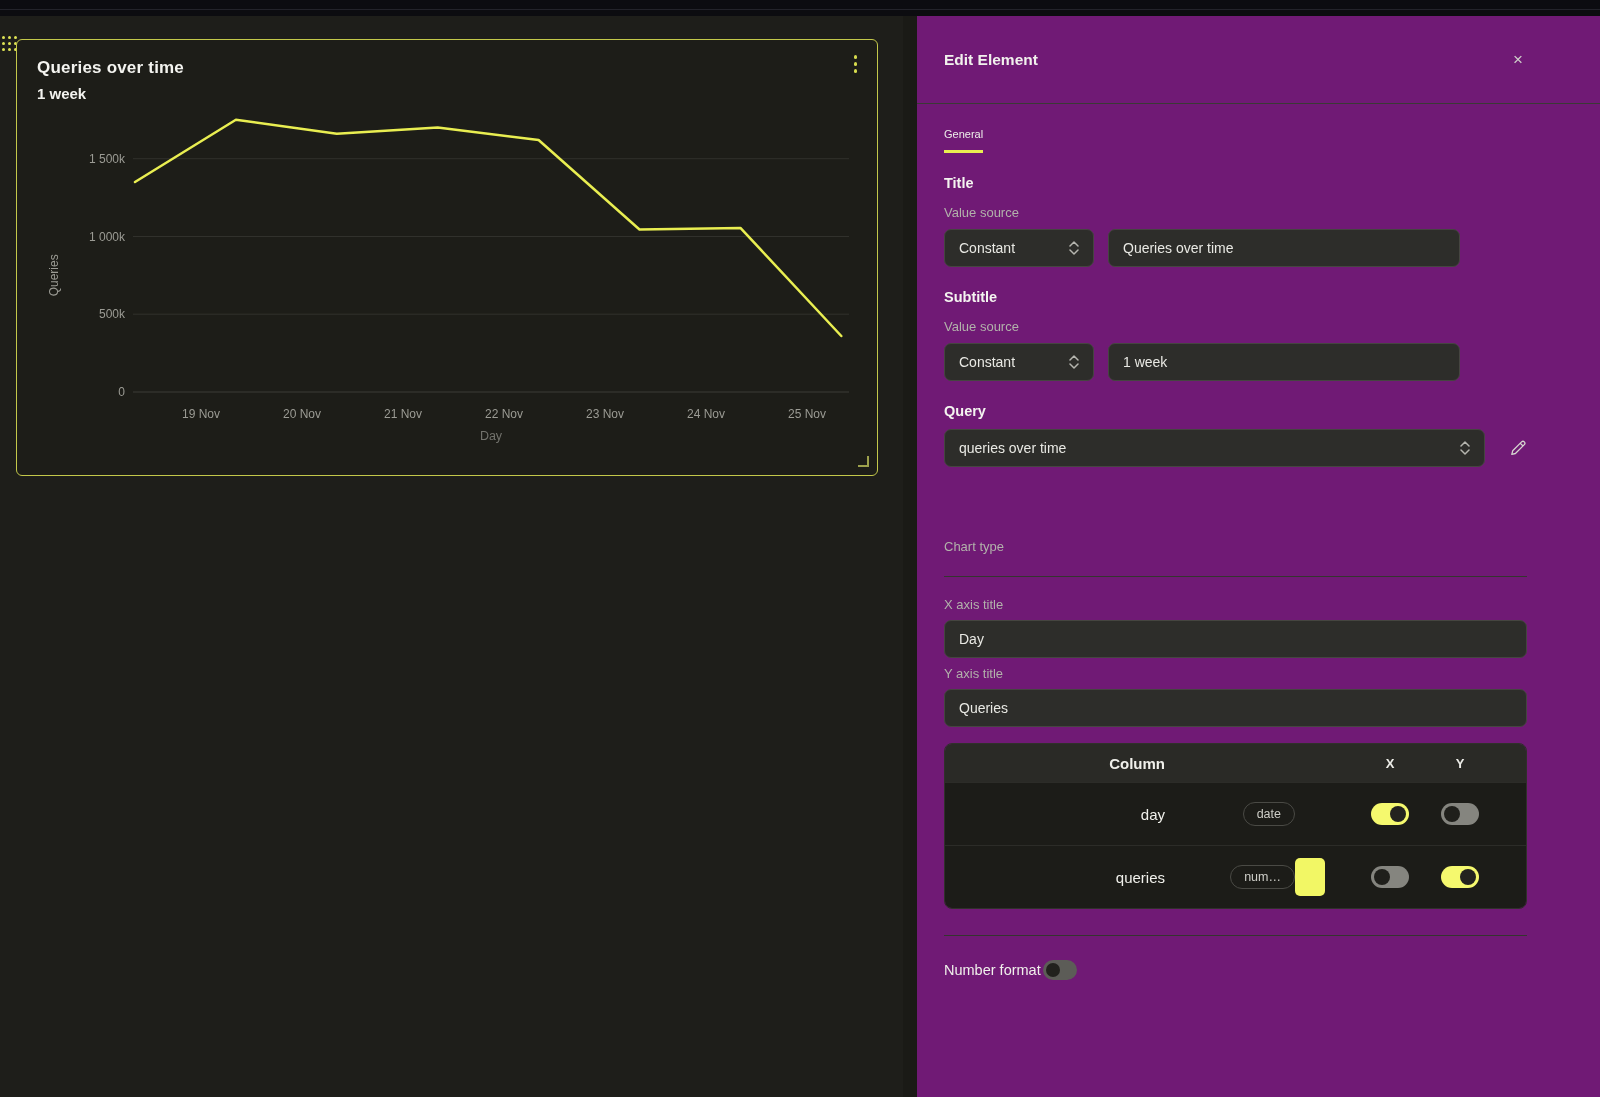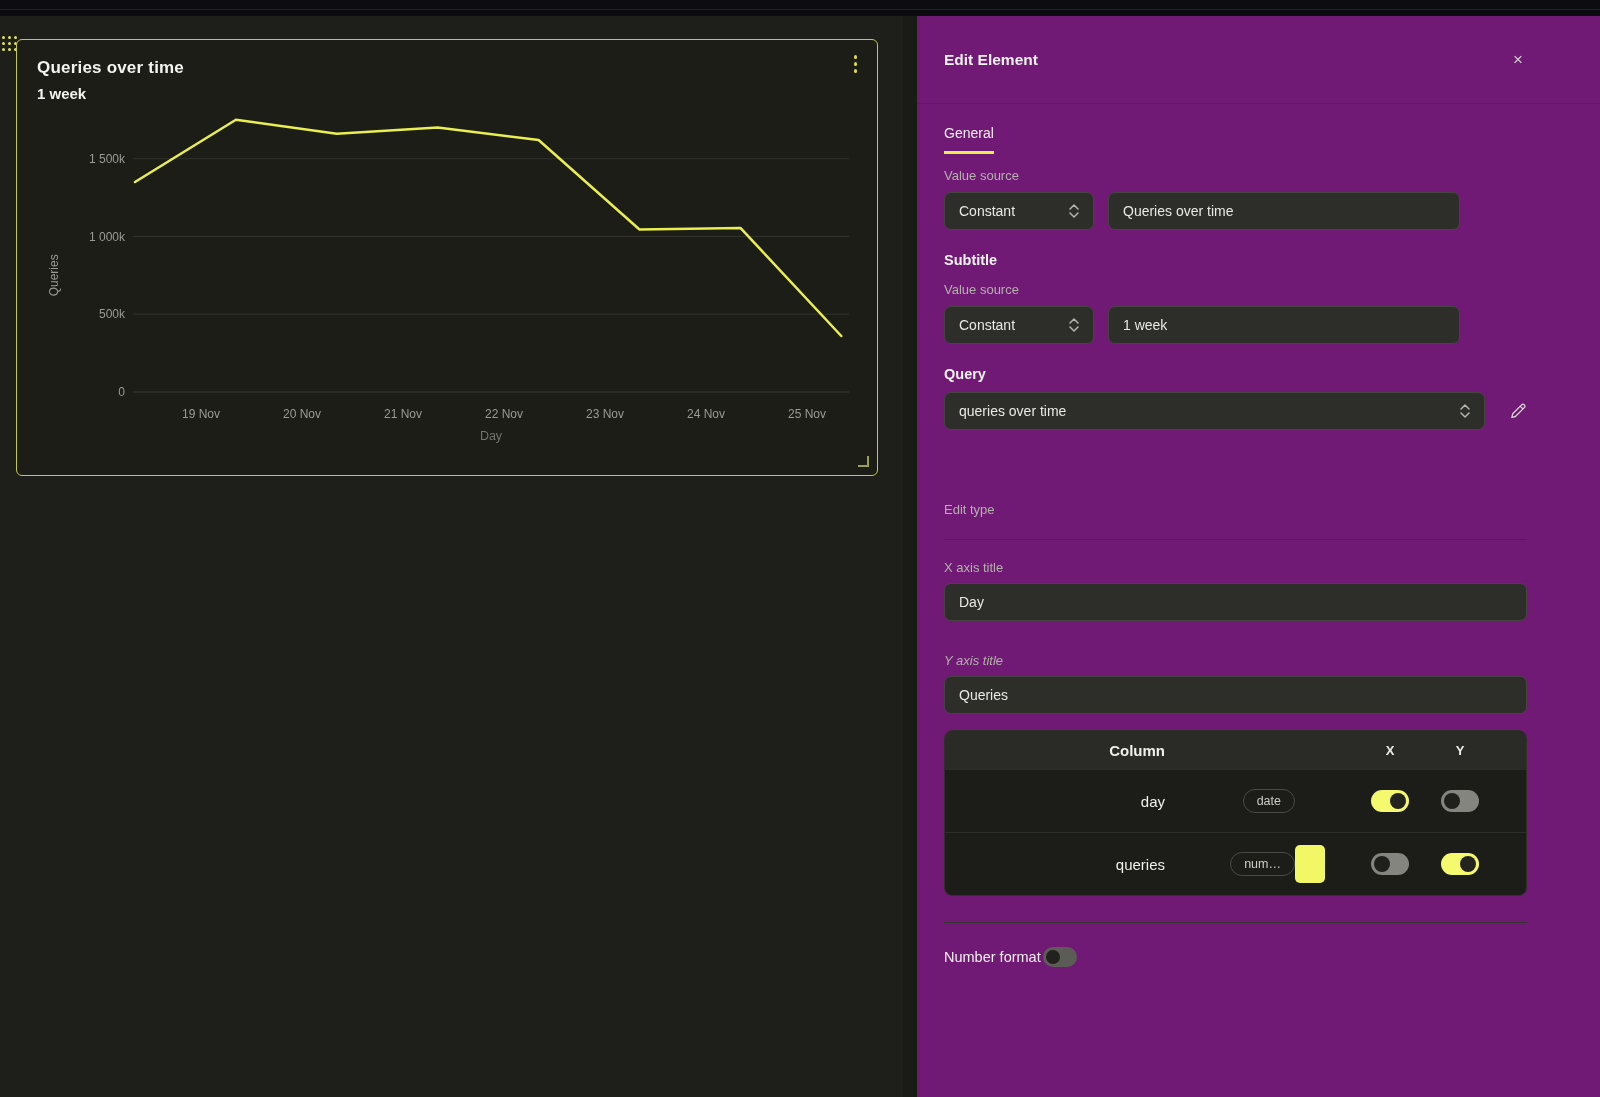--- a/index.html
+++ b/index.html
@@ -20,21 +20,21 @@
   .chart-svg text.tick{fill:#9b9b94;font-size:12px;font-family:"Liberation Sans",sans-serif;}
   .chart-svg text.axis-title{fill:#73736d;font-size:12.5px;font-family:"Liberation Sans",sans-serif;}
   .resize-corner{position:absolute;right:6px;bottom:6px;}
   
   .panel{width:697px;height:1087px;background:#701a75;border-left:14px solid #1a1a16;box-sizing:border-box;position:relative;flex:none;}
   .panel-inner{padding:0 73px 0 27px;}
   .panel-header{height:87px;display:flex;align-items:center;justify-content:space-between;border-bottom:1px solid #3a3a35;margin:0 -73px 0 -27px;padding:0 73px 0 27px;}
   .panel-title{font-size:15.5px;font-weight:600;color:#f1f1ed;}
   .close-btn{color:#cfcfca;font-size:17px;line-height:1;cursor:pointer;padding:4px;}
   .tabs{margin-top:20px;}
-  .tab{display:inline-block;font-size:14px;color:#eeeeea;padding-bottom:10px;border-bottom:3px solid transparent;cursor:pointer;}
+  .tab{display:inline-block;font-size:11px;color:#eeeeea;padding-bottom:10px;border-bottom:3px solid transparent;cursor:pointer;}
   .tab.active{border-bottom-color:#e9ee51;}
   .sec-heading{font-size:14.5px;font-weight:700;color:#f4f4f0;margin-top:22px;}
   .field-label{font-size:13px;color:#b2b2ab;margin-top:14px;}
   .ctl-row{display:flex;gap:14px;margin-top:9px;}
   .select,.text-input{background:#2d2d2a;border:1px solid #454540;border-radius:7px;height:38px;box-sizing:border-box;display:flex;align-items:center;padding:0 14px;font-size:14px;color:#e9e9e4;cursor:pointer;}
   .select{justify-content:space-between;gap:2px;}
   .select .chev{flex:none;display:flex;align-items:center;}
   .w-constant{width:150px;}
   .w-value{width:352px;}
   .w-query{flex:1;}
@@ -127,20 +127,21 @@
 
       <div class="panel-header">
         <span class="panel-title">Edit Element</span>
         <span class="close-btn">×</span>
       </div>
 
       <div class="tabs">
         <span class="tab active">General</span>
       </div>
 
+      <div class="sec-heading">Title</div>
       <div class="field-label">Value source</div>
       <div class="ctl-row">
         <div class="select w-constant">
           <span>Constant</span>
           <span class="chev">
             <svg width="10" height="16">
                 <path d="M1 6 L5 2 L9 6 M1 10 L5 14 L9 10" fill="none" stroke="#b5b5af" stroke-width="1.5" stroke-linecap="round" stroke-linejoin="round"></path>
               </svg>
           </span>
         </div>
@@ -173,28 +174,28 @@
         </div>
         <span class="pencil-btn">
           <svg width="18" height="18" viewBox="0 0 18 18">
               <path d="M12.6 2.9 a1.9 1.9 0 0 1 2.7 2.7 L6.4 14.5 L2.8 15.4 L3.7 11.8 Z M11.4 4.4 l2.4 2.4" fill="none" stroke="#d6d6d0" stroke-width="1.3" stroke-linejoin="round" stroke-linecap="round"></path>
             </svg>
         </span>
       </div>
 
       <div class="gap-lg"></div>
 
-      <div class="field-label">Edit type</div>
+      <div class="field-label">Chart type</div>
 
       <div class="divider"></div>
 
       <div class="field-label" style="margin-top:20px;">X axis title</div>
       <div class="text-input w-full" style="margin-top:8px;">Day</div>
 
-      <div class="field-label" style="margin-top:32px;font-style:italic;">Y axis title</div>
+      <div class="field-label" style="margin-top:8px;">Y axis title</div>
       <div class="text-input w-full" style="margin-top:8px;">Queries</div>
 
       <div class="cols-table">
         <div class="cols-head">
           <span class="c-name">Column</span>
           <span class="c-badge"></span>
           <span class="c-swatch"></span>
           <span class="c-x">X</span>
           <span class="c-y">Y</span>
         </div>

